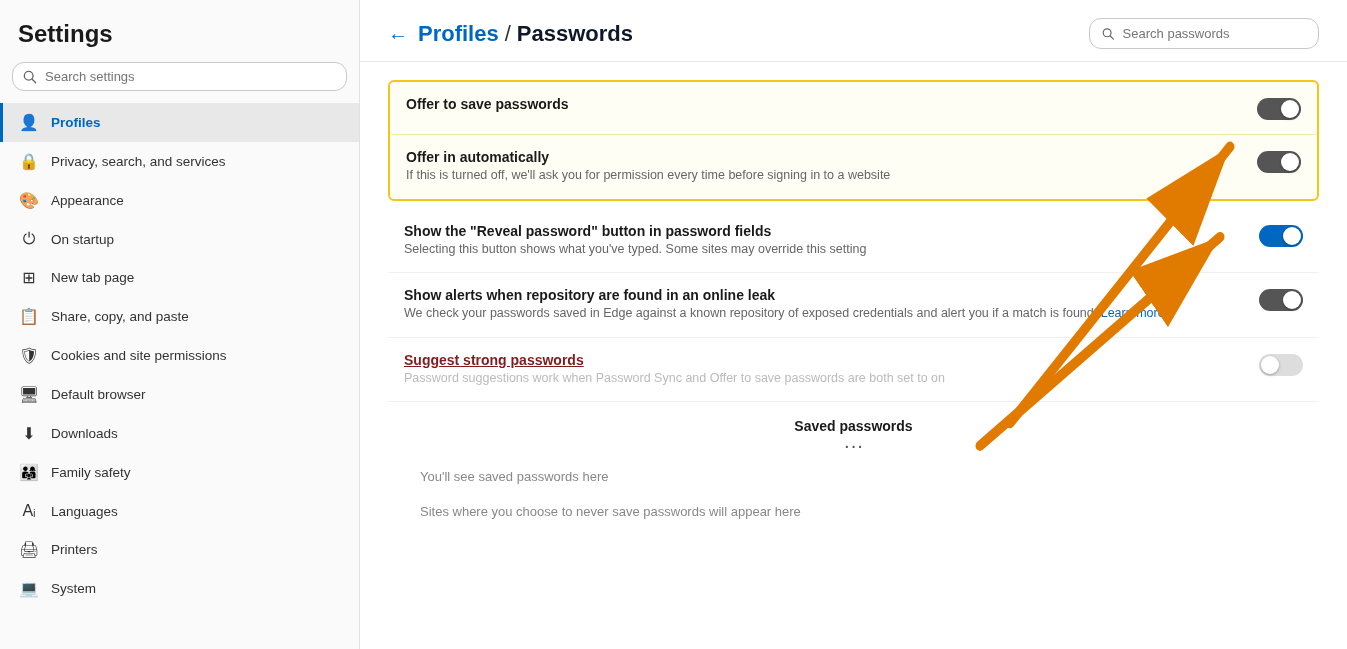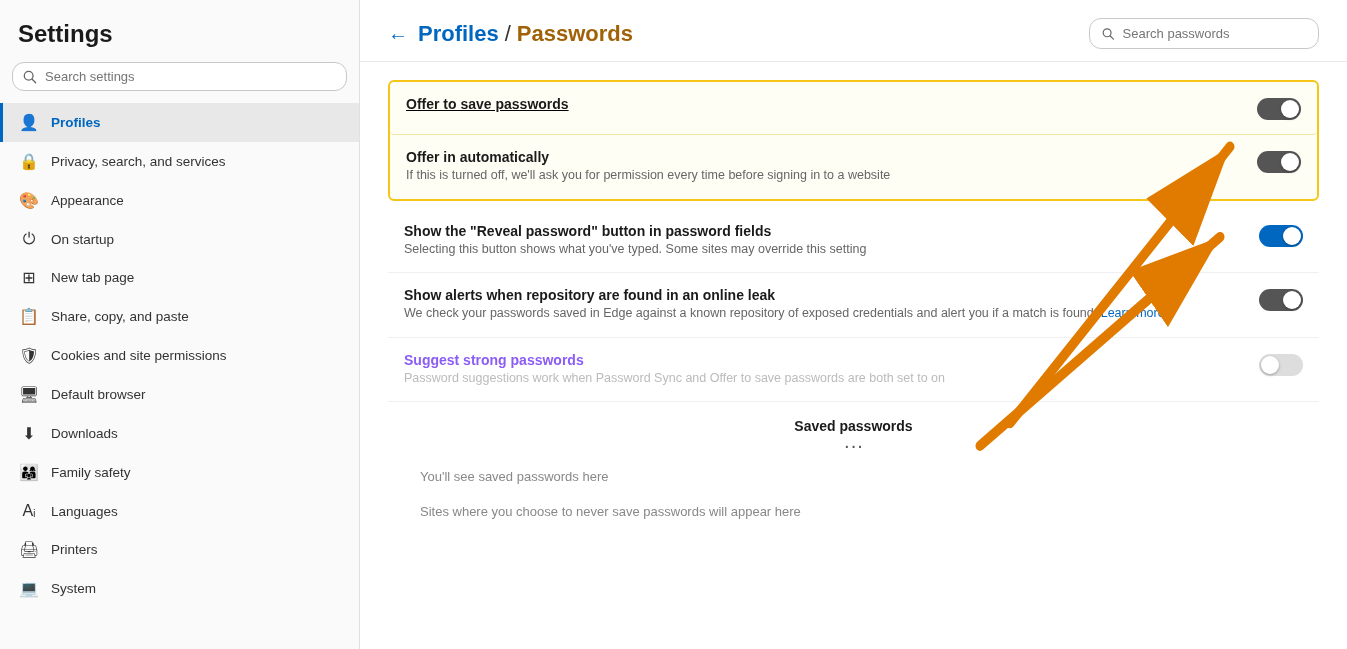--- a/index.html
+++ b/index.html
@@ -111,21 +111,21 @@
     }
     .breadcrumb .link-part {
       color: #0067c0;
       cursor: pointer;
     }
     .breadcrumb .separator {
       color: #333;
       font-weight: 400;
     }
     .breadcrumb .current-part {
-      color: #a16207;
+      color: #0f172a;
     }
 
     .header-search {
       display: flex;
       align-items: center;
       background: #fff;
       border: 1px solid #c8c8c8;
       border-radius: 12px;
       padding: 7px 12px;
       gap: 8px;
@@ -160,21 +160,22 @@
       flex: 1;
       padding-right: 20px;
     }
     .setting-title {
       font-size: 14px;
       font-weight: 600;
       color: #1a1a1a;
       margin-bottom: 2px;
     }
     .setting-title.disabled {
-      color: #8b5cf6;
+      color: #7f1d1d;
+      text-decoration: underline;
     }
     .setting-desc {
       font-size: 12.5px;
       color: #666;
       line-height: 1.4;
     }
     .setting-desc a {
       color: #0067c0;
       text-decoration: none;
     }
@@ -340,21 +341,21 @@
       </svg>
       <input type="text" placeholder="Search passwords" style="">
     </div>
   </div>
 
   <div class="content-wrapper">
     <div class="content">
 
       <div style="border: 2.5px solid #f5c518; border-radius: 6px; margin-bottom: 8px; background: #fffef5; overflow: hidden;">
 
-        <div class="setting-row" style="border-bottom: 1px solid #f0e8a0; border-left: none; border-right: none; border-top: none; border-radius: 4px; text-decoration: underline;">
+        <div class="setting-row" style="border-bottom: 1px solid #f0e8a0; border-left: none; border-right: none; border-top: none; border-radius: 4px;">
           <div class="setting-text">
             <div class="setting-title">Offer to save passwords</div>
           </div>
           <div class="toggle">
             <div class="toggle-track dark-on">
               <div class="toggle-knob"></div>
             </div>
           </div>
         </div>
 

